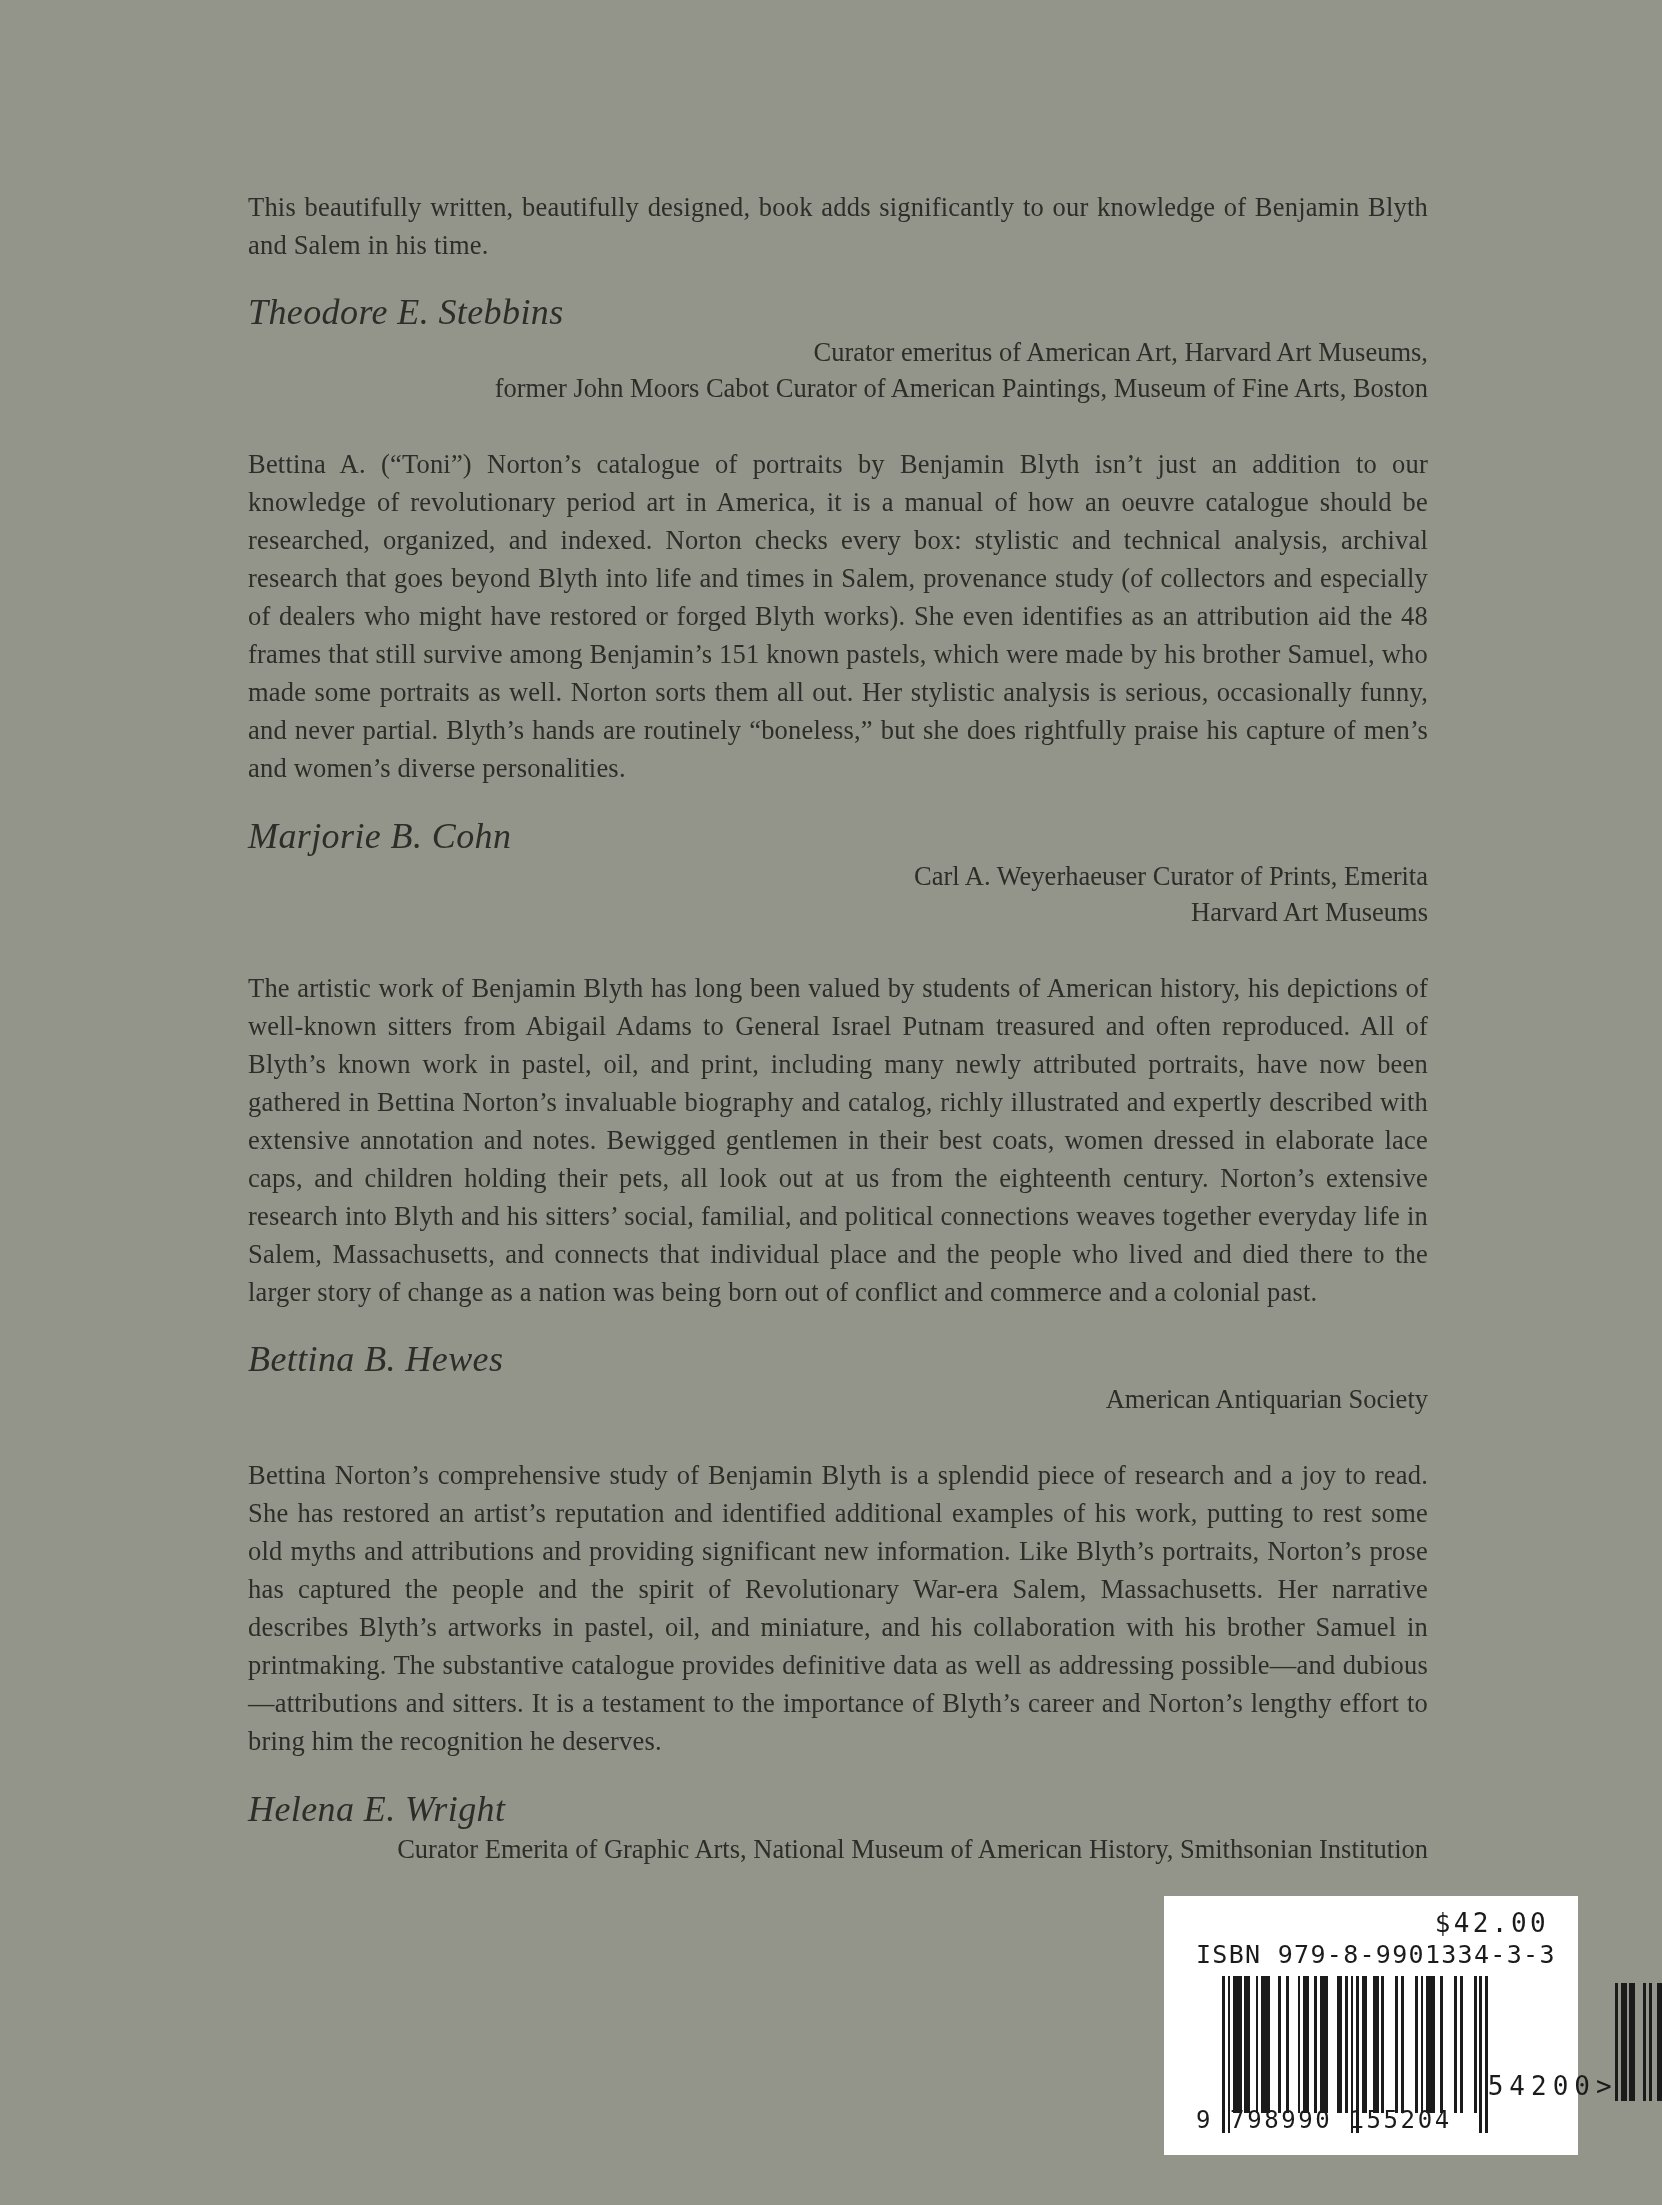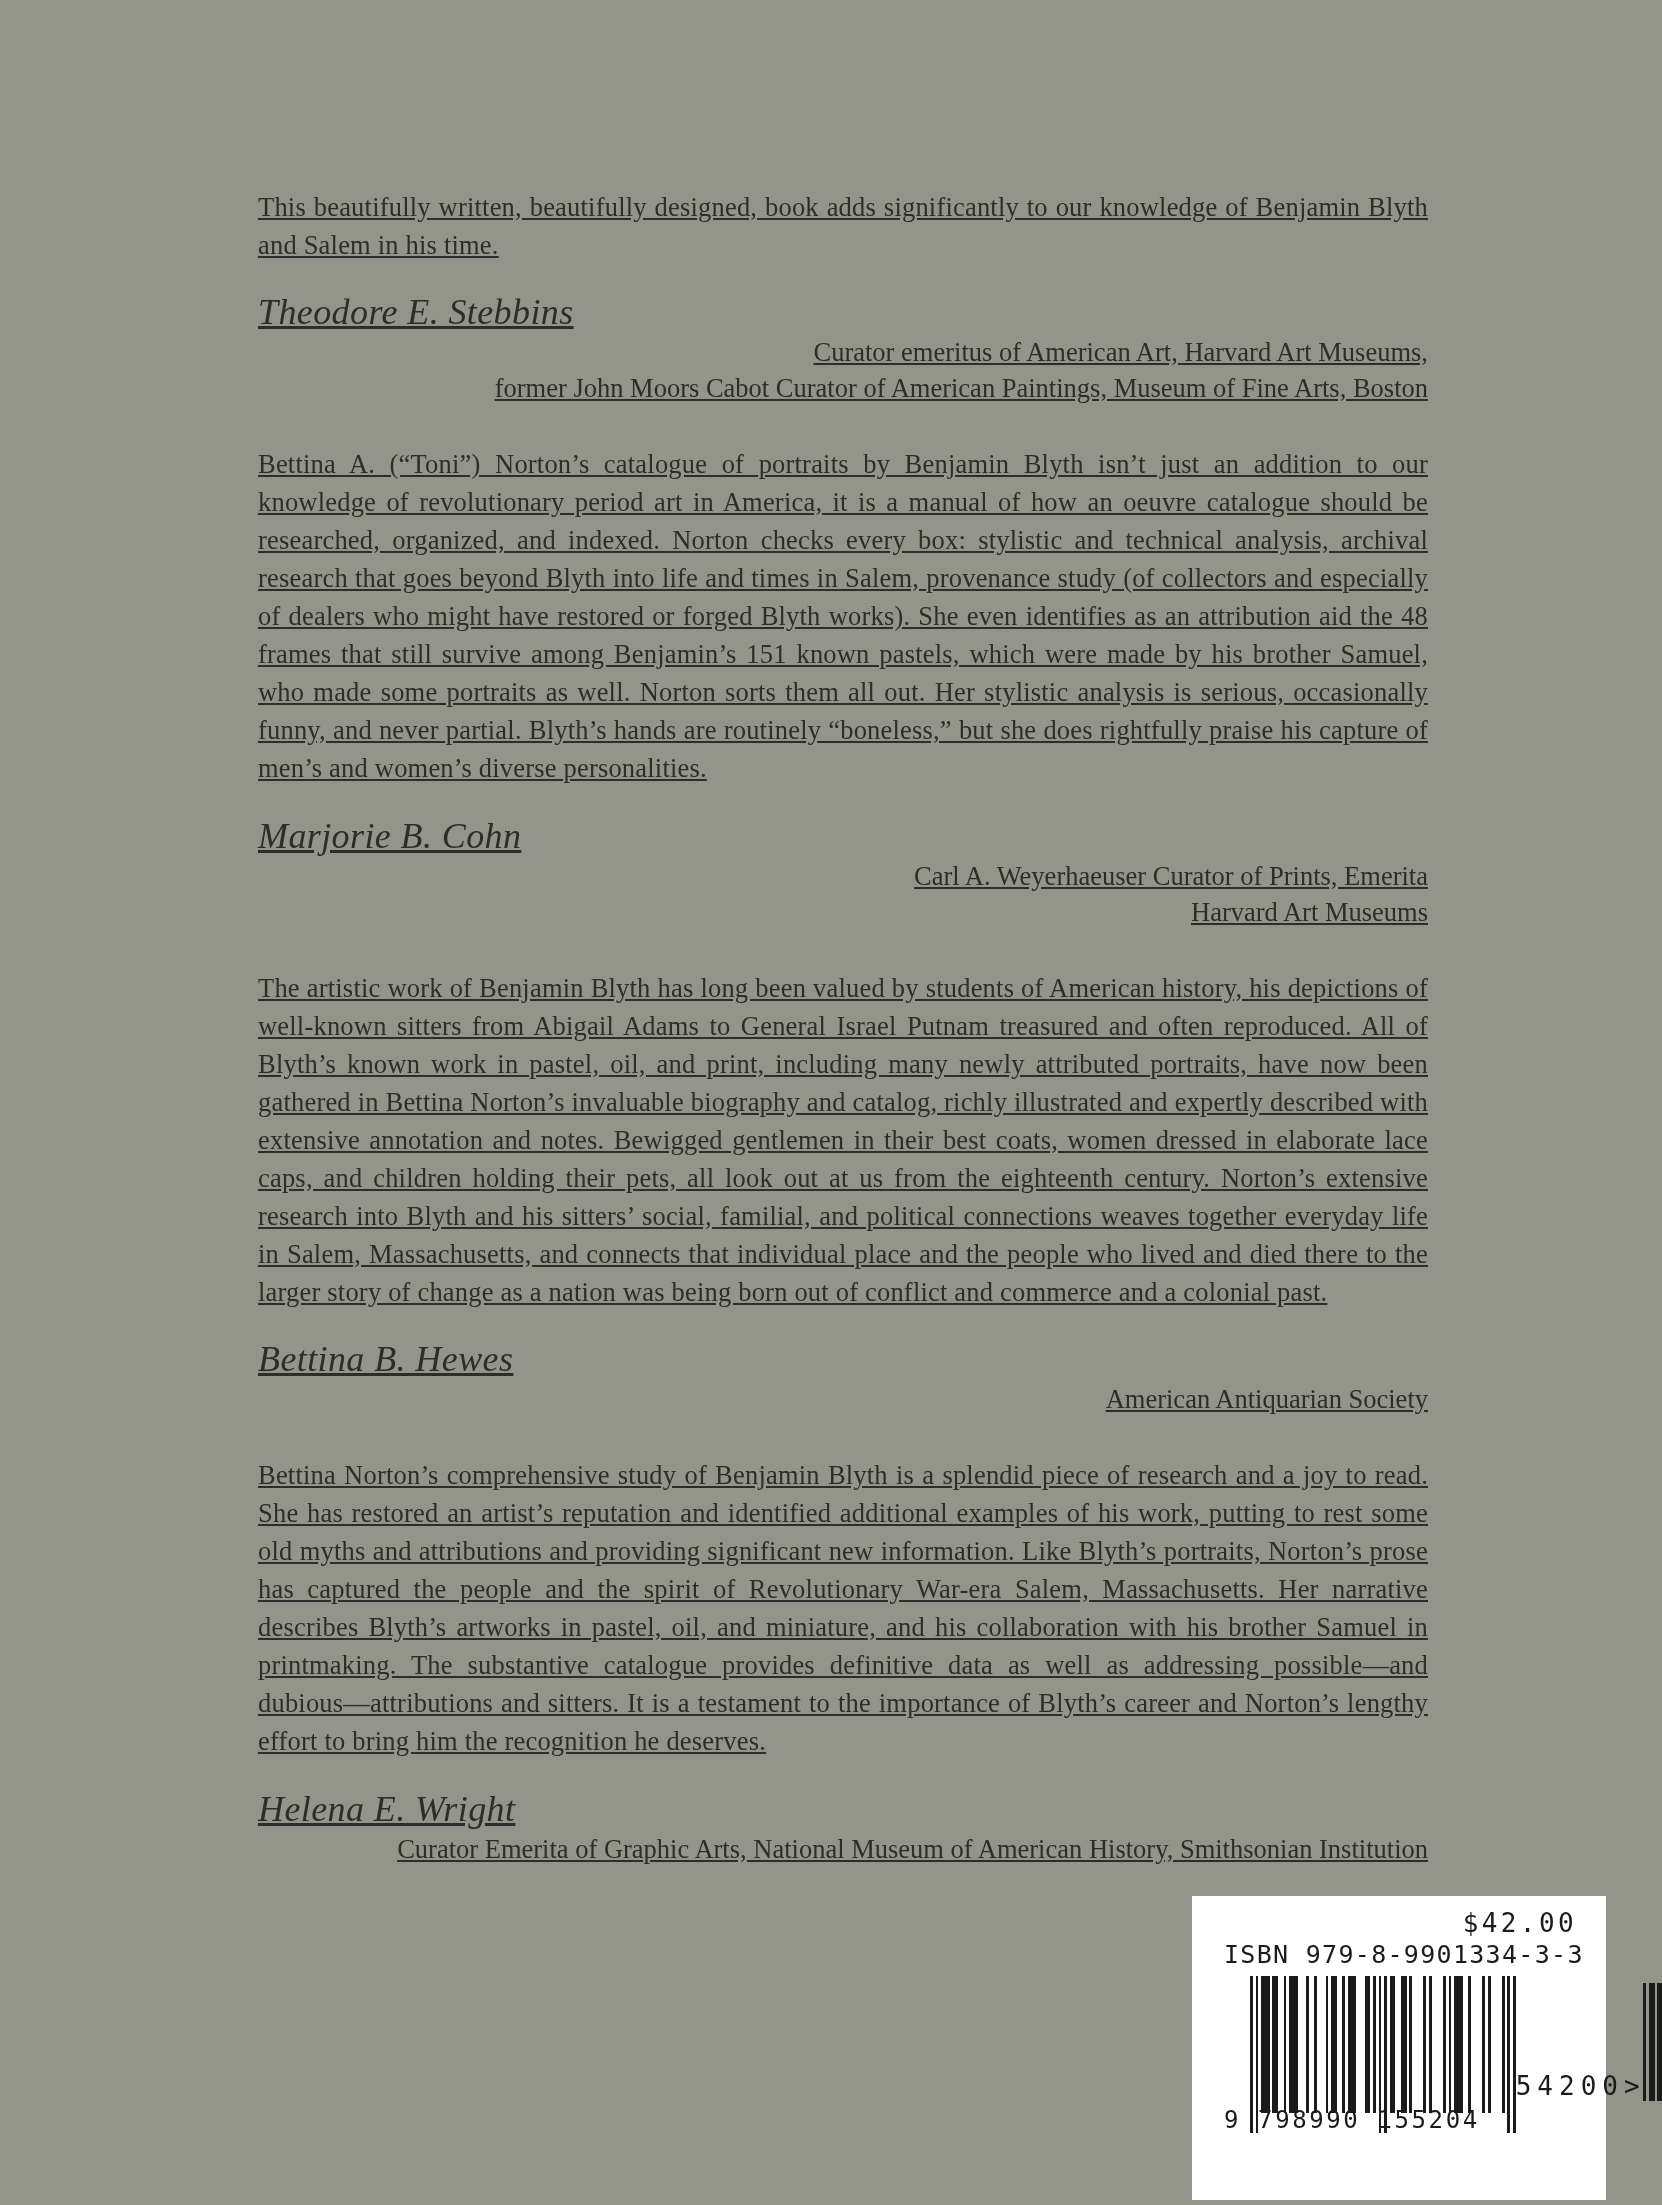--- a/index.html
+++ b/index.html
@@ -9,21 +9,21 @@
     background:#94958a;
     overflow:hidden;
     font-family:"Liberation Serif", serif;
     color:#2d2d29;
   }
   .content{
     position:absolute;
     left:248px; top:161px;
     width:1180px;
   }
-  .blurb{margin:0 0 39px 10px;text-decoration:underline;}
+  .blurb{margin:0 0 39px 0;}
   .blurb-text{
     font-size:26.5px;
     line-height:38px;
     text-align:justify;
     letter-spacing:0.2px;
   }
   .blurb-author{
     font-size:36px;
     line-height:44px;
     font-style:italic;
@@ -33,27 +33,26 @@
   }
   .blurb-credit{
     font-size:26.5px;
     line-height:36px;
     text-align:right;
   }
   
   .barcode-panel{
     position:absolute;
     left:1164px; top:1896px;
-    width:414px; height:304px;
+    width:414px; height:259px;
     background:#ffffff;
     box-sizing:border-box;
     padding:12px 29px 0 32px;
     font-family:"DejaVu Sans Mono", monospace;
     color:#1b1b1b;
-    margin-left:28px;
   }
   .panel-price{
     font-size:26px;
     line-height:31px;
     text-align:right;
     letter-spacing:3.4px;
     white-space:nowrap;
   }
   .panel-isbn{
     font-size:25px;

